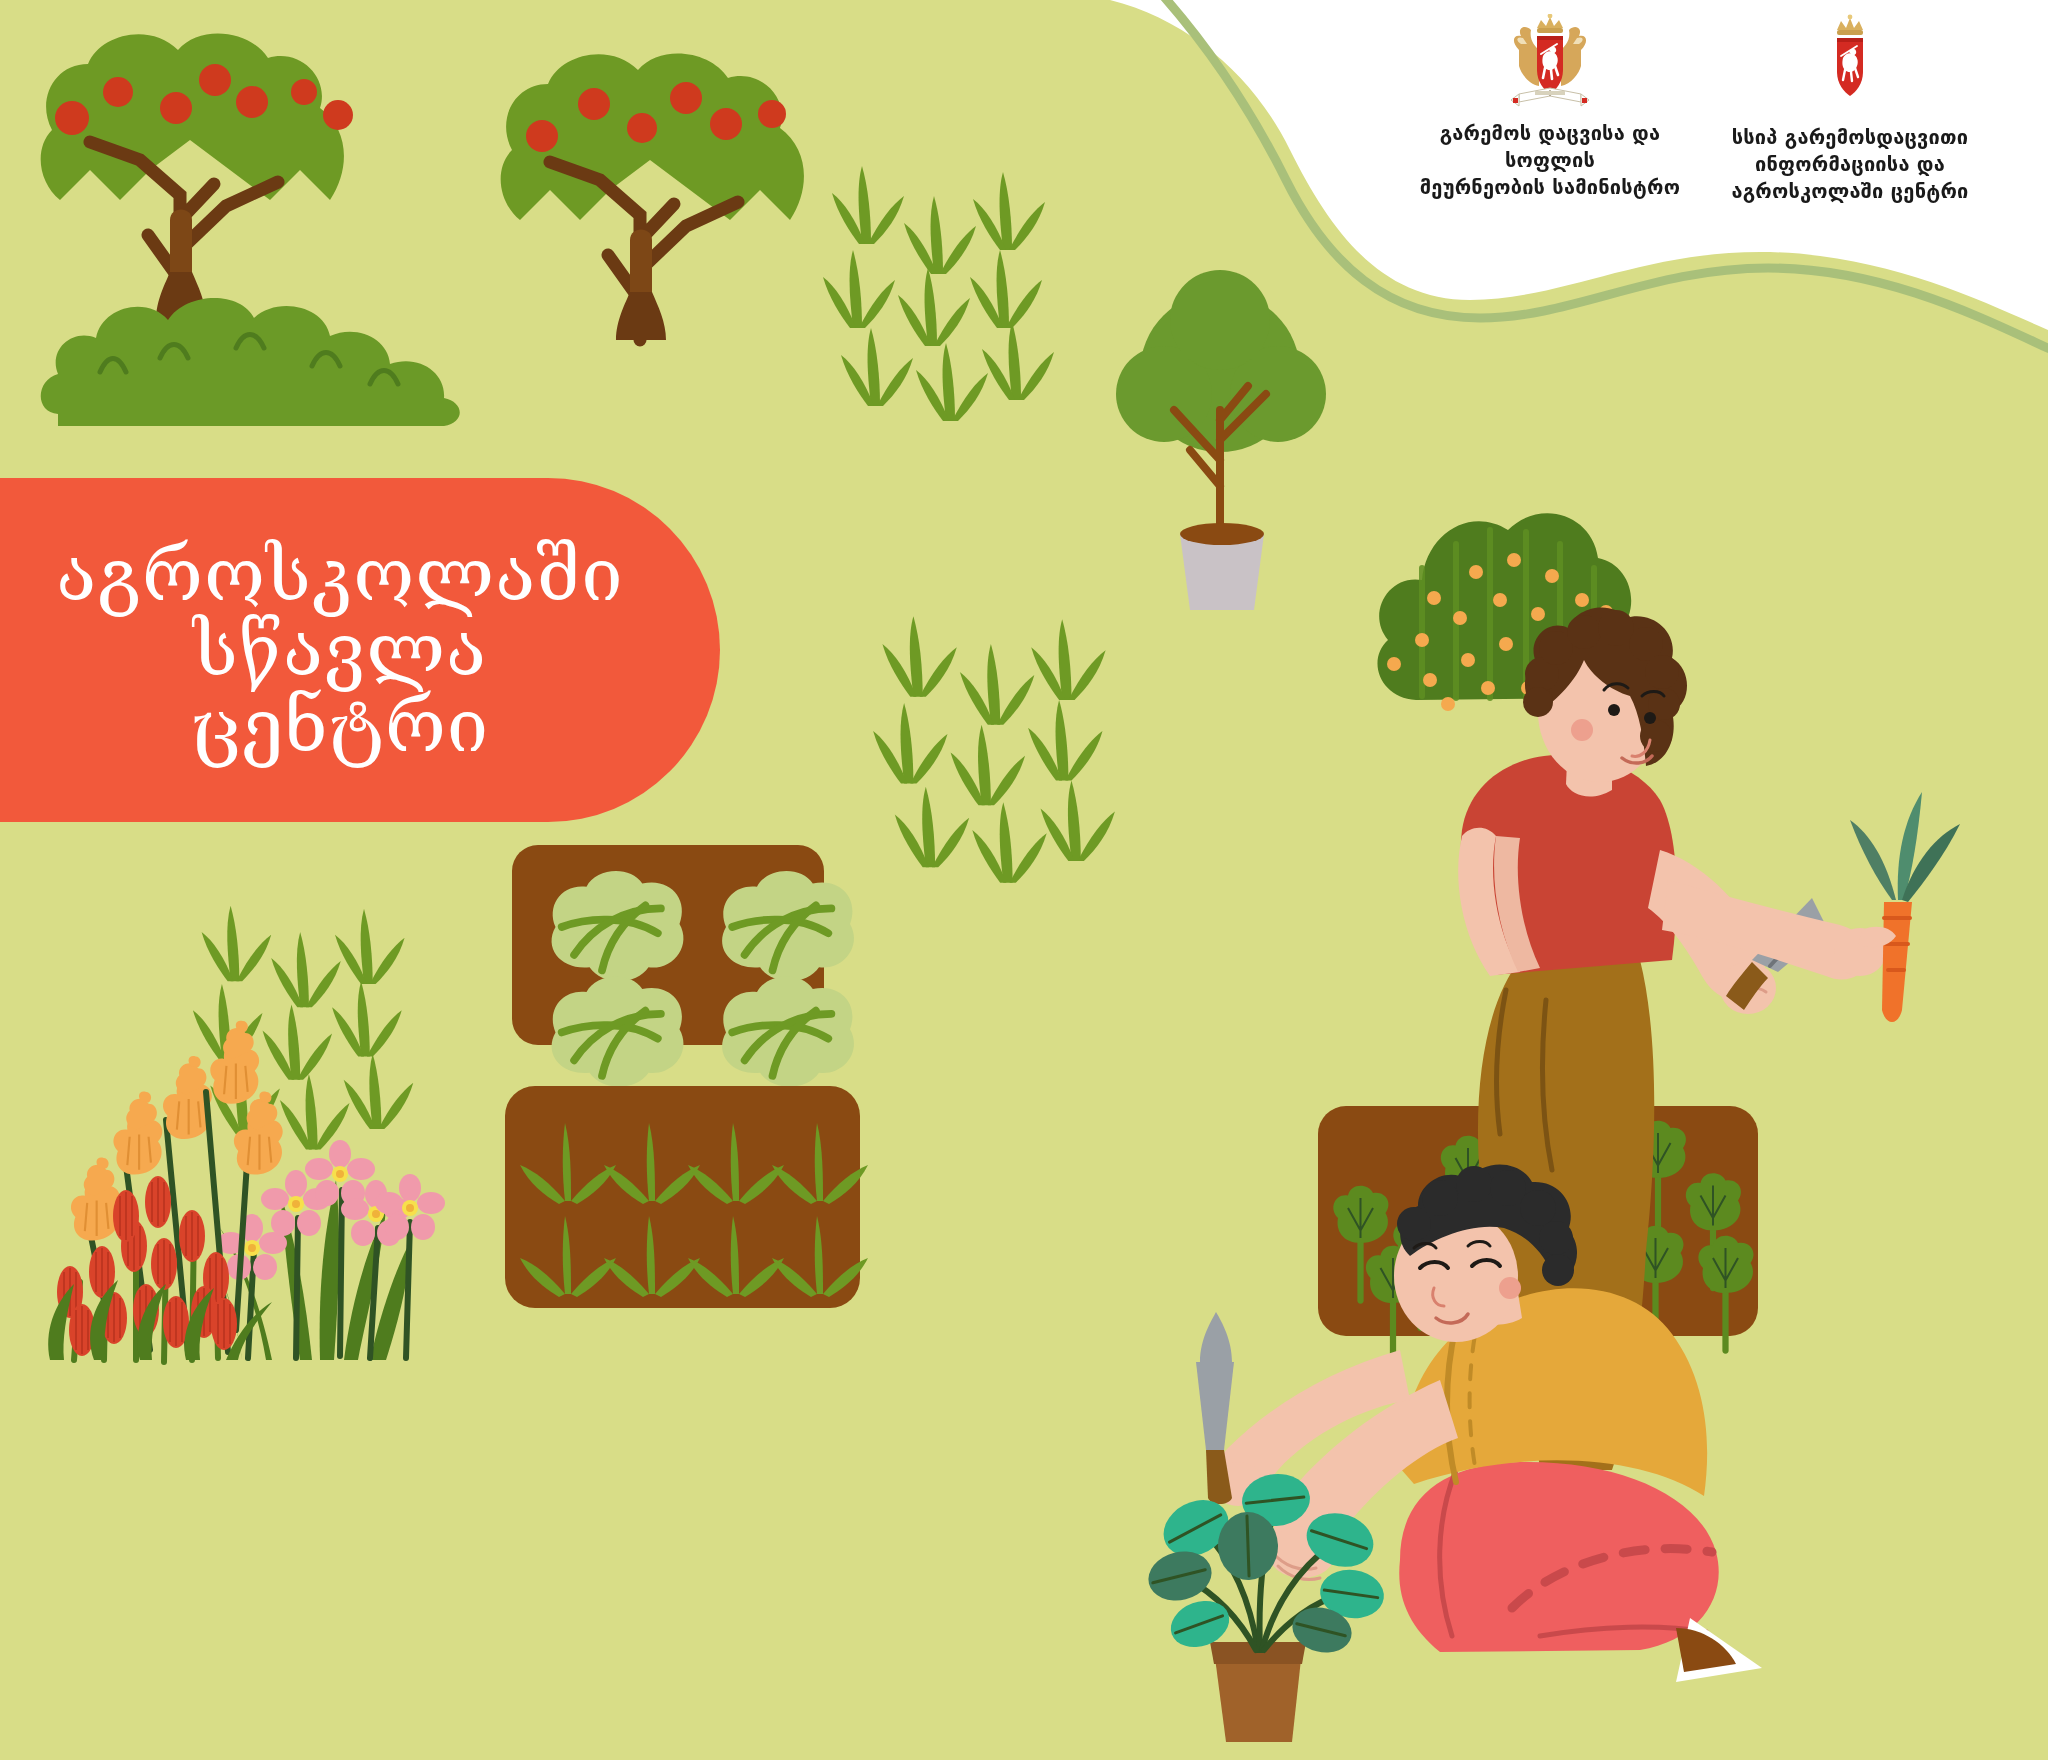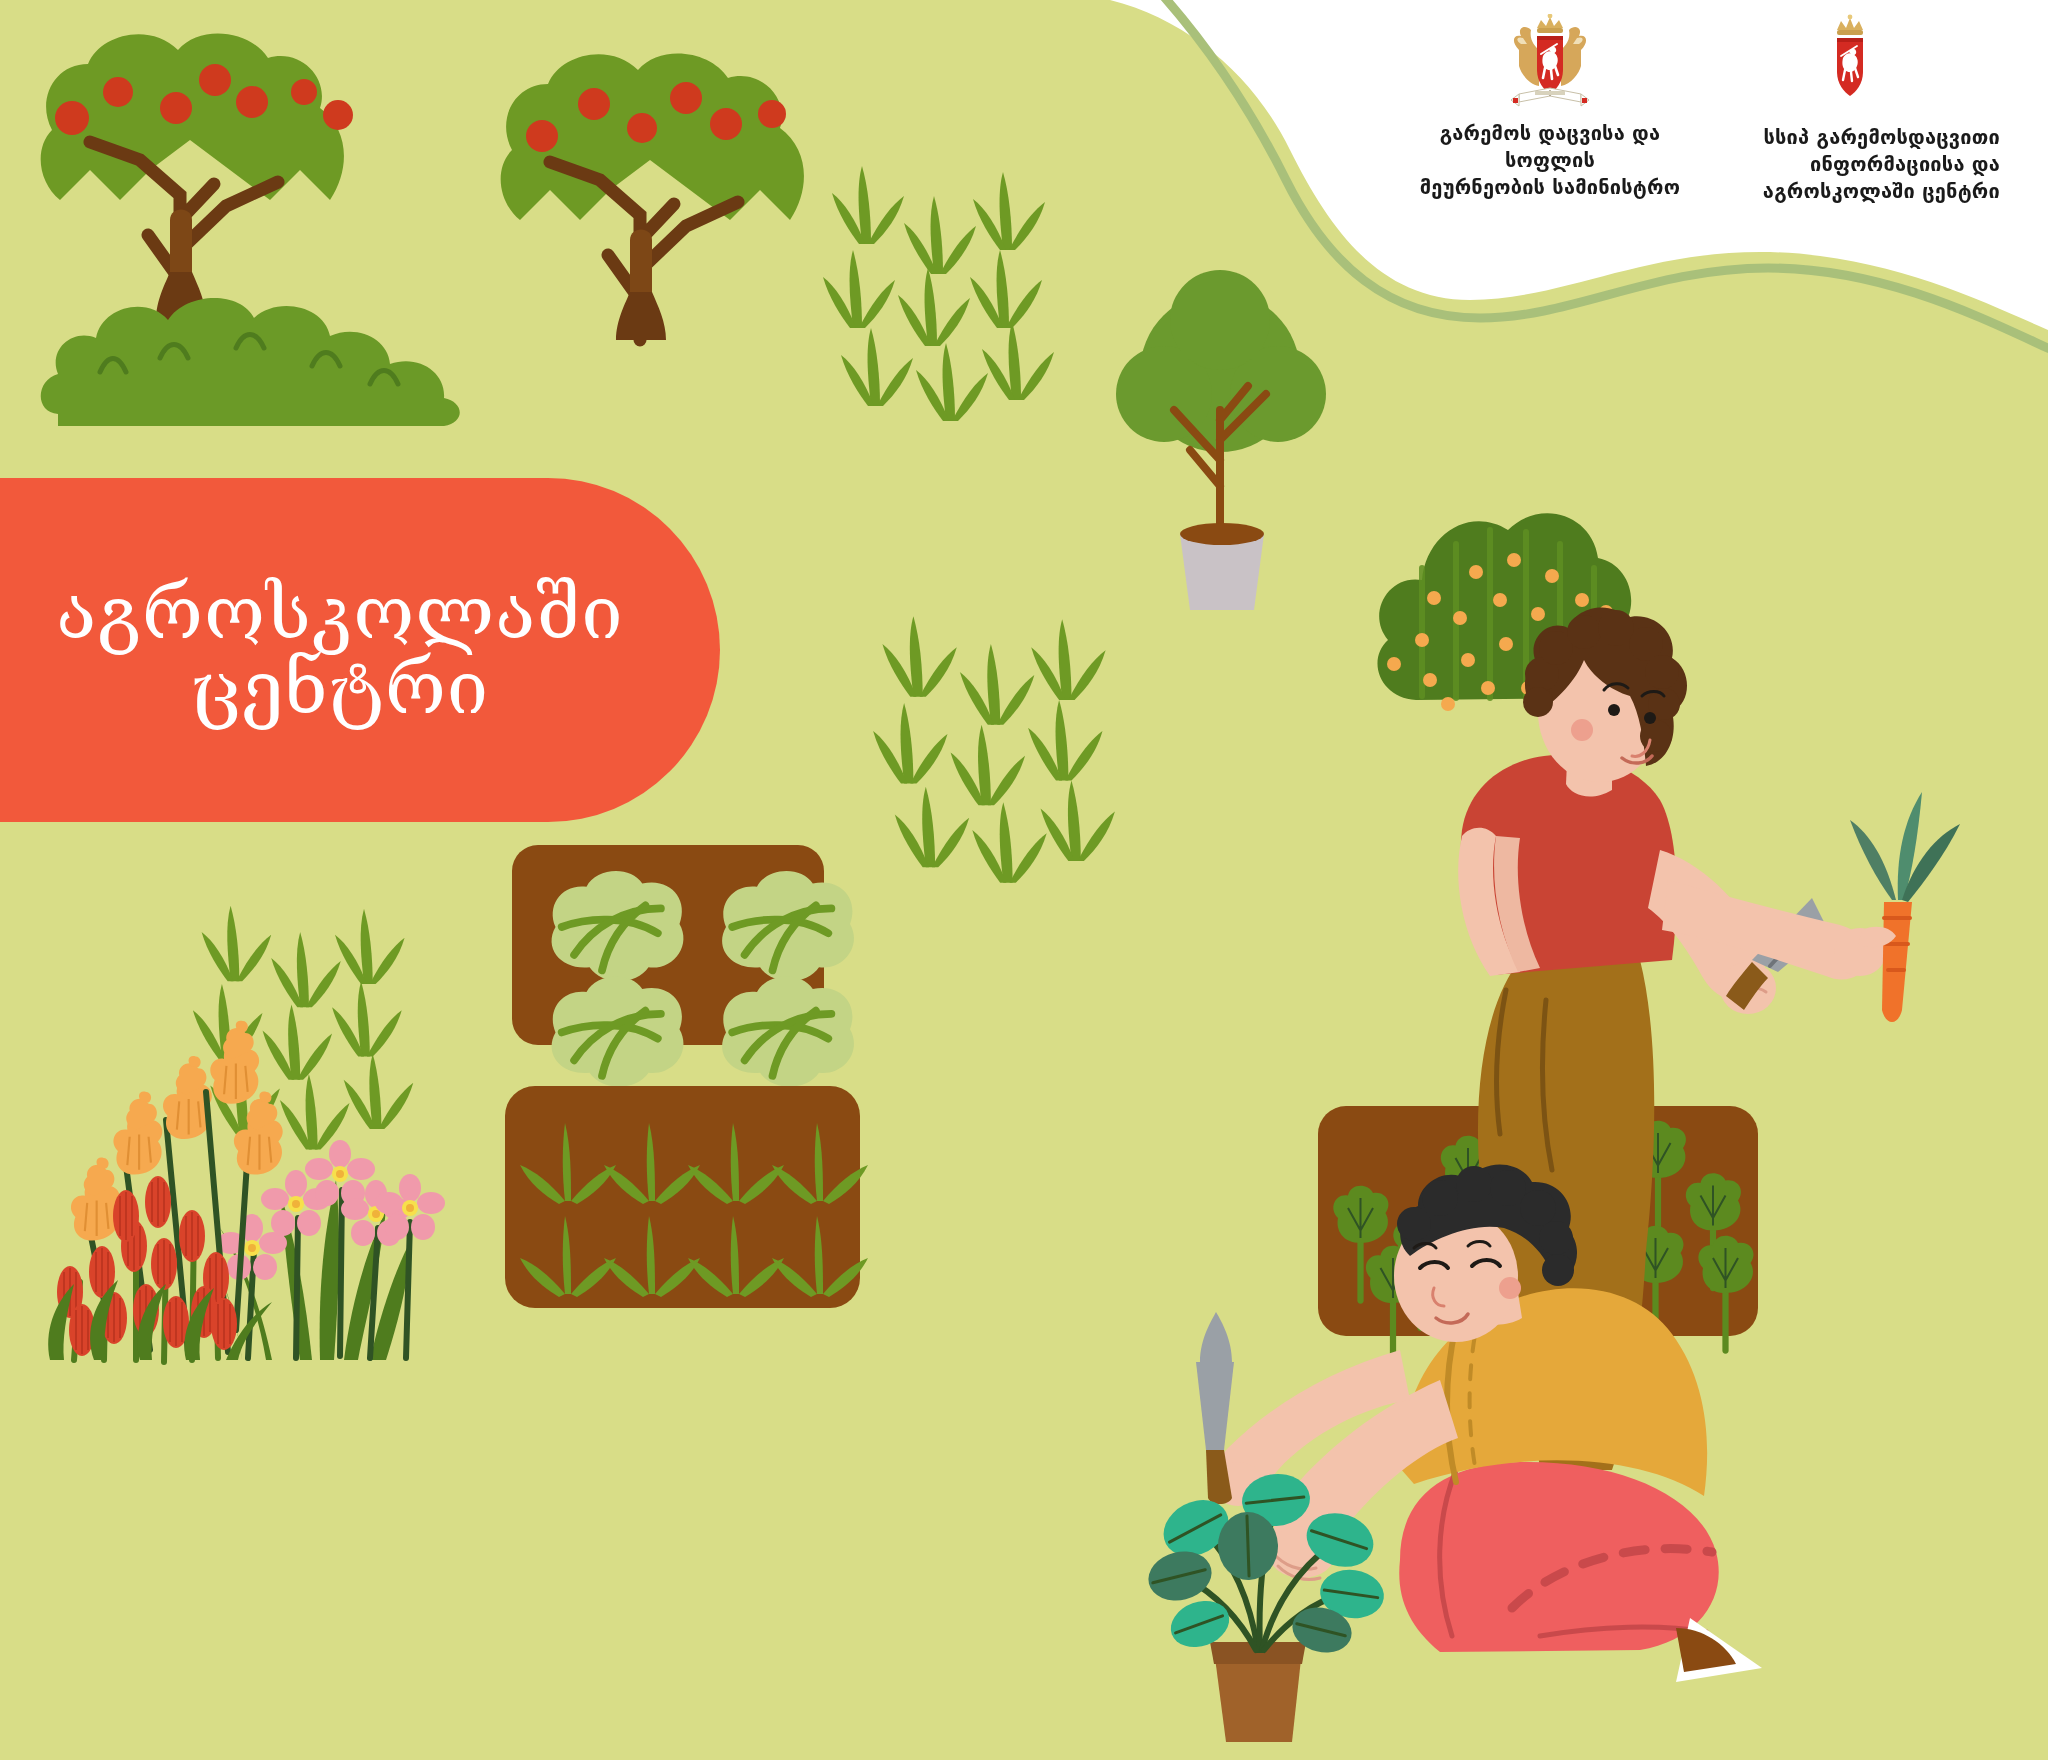--- a/index.html
+++ b/index.html
@@ -18,21 +18,21 @@
     position:absolute;top:0;display:flex;flex-direction:column;align-items:center;
     width:300px;
   }
   .logo-text{
     font-family:"DejaVu Sans","Liberation Sans",sans-serif;
     font-size:20px;font-weight:bold;color:#1a1a1a;text-align:center;
     line-height:1.35;letter-spacing:.2px;margin-top:6px;
   }
   #logo-ministry{left:1400px;top:14px;}
   #logo-center{left:1700px;top:14px;}
-  #logo-center .logo-text{text-align:right;width:100%;}
+  #logo-center .logo-text{text-align:center;width:100%;}
 
   
   #title-banner{
     position:absolute;left:-40px;top:478px;width:760px;height:344px;
     background:#f2593b;border-radius:0 180px 180px 0;
     display:flex;flex-direction:column;align-items:center;justify-content:center;
     box-sizing:border-box;padding-left:30px;padding-right:30px;
   }
   .title-line{
     font-family:"DejaVu Serif","Liberation Serif",serif;
@@ -614,16 +614,17 @@
               <ellipse cx="0" cy="0" rx="30" ry="22" fill="#3d7a5f"></ellipse>
               <path d="M-26,0 L24,0" stroke="#2f5324" stroke-width="3" stroke-linecap="round"></path>
             </g>
         </g>
       </g>
     </g>
   </svg>
 
   <div id="title-banner">
     <div class="title-line">აგროსკოლაში</div>
+    <div class="title-line">სწავლა</div>
     <div class="title-line">ცენტრი</div>
   </div>
 
 </div>
 
 </body></html>

